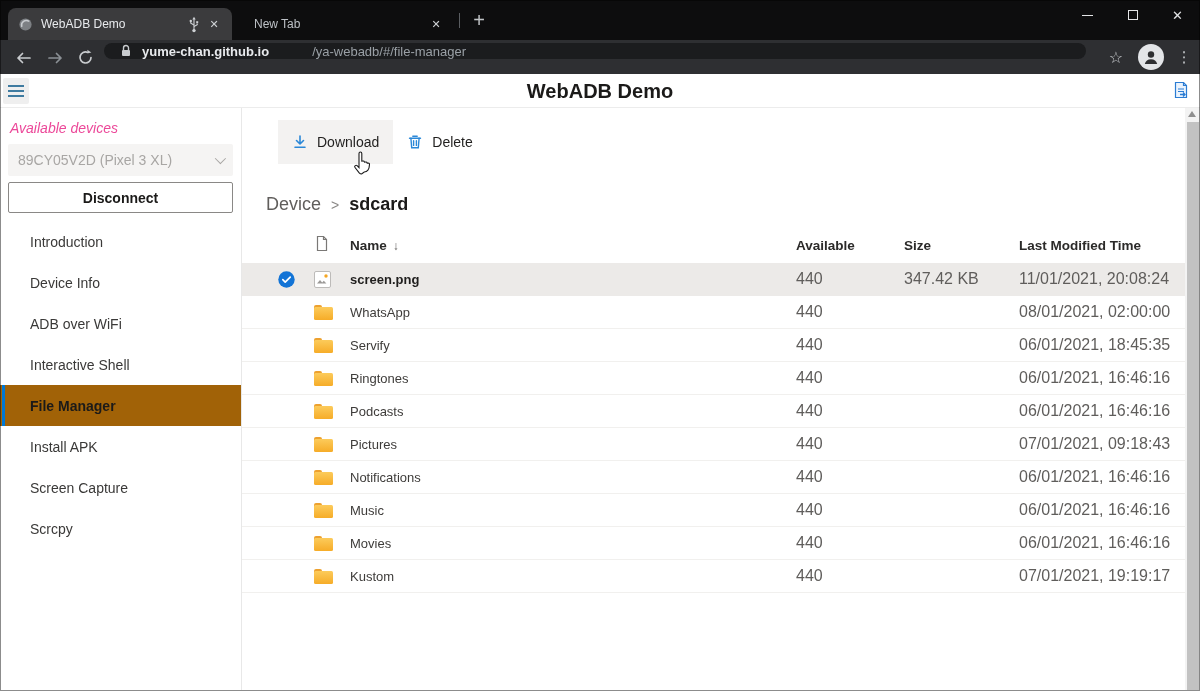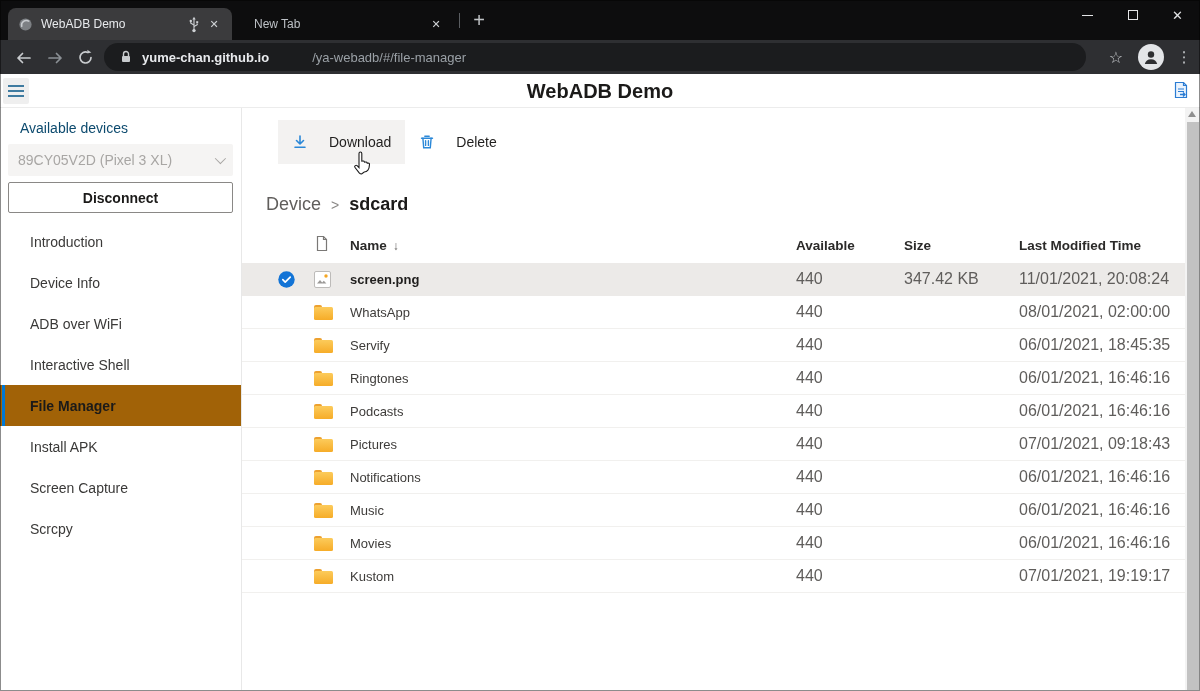--- a/index.html
+++ b/index.html
@@ -18,54 +18,54 @@
   .tab-divider { position:absolute; left:459px; top:13px; width:1px; height:15px; background:#5a5d61; }
   .newtab-btn { position:absolute; left:466px; top:7px; width:26px; height:26px; color:#c0c3c6; font-size:20px; font-weight:300; display:flex; align-items:center; justify-content:center; }
   .win-controls { position:absolute; right:0; top:0; height:30px; display:flex; align-items:center; }
   .win-btn { width:45px; height:28px; display:flex; align-items:center; justify-content:center; color:#e3e4e6; }
   .glyph-min { width:11px; height:1px; background:#e3e4e6; display:block; }
   .glyph-max { width:10px; height:10px; border:1px solid #e3e4e6; display:block; }
   .glyph-close { font-size:13px; }
 
   .browser-toolbar { position:absolute; top:40px; left:0; width:1200px; height:34px; background:#2e2f32; z-index:10; }
   .navbtn { position:absolute; top:6px; width:23px; height:23px; display:flex; align-items:center; justify-content:center; }
-  .omnibox { position:absolute; left:104px; top:43px; width:982px; height:28px; background:#1b1c1e; border-radius:14px; display:flex; align-items:center; padding:0 14px; z-index:11; }
+  .omnibox { position:absolute; left:104px; top:43px; width:982px; height:16px; background:#1b1c1e; border-radius:14px; display:flex; align-items:center; padding:0 14px; z-index:11; }
   .omnibox .domain { color:#e8eaed; font-size:13px; font-weight:700; margin-left:8px; }
   .omnibox .path { color:#9aa0a6; font-size:13px;margin-left:43px; }
   .tb-right { position:absolute; top:40px; right:0; height:34px; display:flex; align-items:center; z-index:12; }
   .star-btn { color:#c8cbce; font-size:16px; width:28px; text-align:center; }
   .avatar { width:26px; height:26px; border-radius:50%; background:#e3e5e8; display:flex; align-items:center; justify-content:center; margin:0 8px; }
   .menu-dots { color:#c8cbce; font-size:15px; width:24px; text-align:center; letter-spacing:0; margin-right:4px; }
 
   
   .page { position:absolute; top:74px; left:0; width:1200px; height:617px; background:#fff; color:#201f1e; }
   .page-header { height:34px; border-bottom:1px solid #ececec; position:relative; }
   .hamburger { position:absolute; left:3px; top:4px; width:26px; height:26px; background:#efefef; border-radius:2px; display:flex; flex-direction:column; justify-content:center; gap:3px; align-items:center; }
   .hamburger i { display:block; width:16px; height:2px; background:#3f7ba0; }
   .page-title { position:absolute; left:0; right:0; top:0; height:34px; display:flex; align-items:center; justify-content:center; font-size:20px; font-weight:600; color:#1b1a19; }
   .log-toggle { position:absolute; right:10px; top:7px; }
 
   .page-body { display:flex; height:582px; }
 
   
   .sidebar { width:242px; border-right:1px solid #e8e8e8; padding:8px; flex:0 0 auto; }
-  .devices-label { color:#0c4a6e; font-size:14px; margin:4px 0 8px 12px; }
+  .devices-label { color:#ec4899; font-size:14px; margin:4px 0 8px 2px;font-style:italic; }
   .device-select { height:32px; background:#f5f4f3; border-radius:2px; display:flex; align-items:center; padding:0 10px; color:#a8a6a4; font-size:14px; }
   .device-select .val { flex:1; }
   .chev-down { width:8px; height:8px; border-right:1.5px solid #a8a6a4; border-bottom:1.5px solid #a8a6a4; transform:rotate(45deg) translateY(-2px); }
   .disconnect-btn { margin-top:6px; height:31px; width:100%; background:#fff; border:1px solid #8a8886; border-radius:2px; font-size:14px; font-weight:700; color:#1b1a19; display:flex; align-items:center; justify-content:center; font-family:inherit; }
   .nav { margin:8px -8px 0 -8px; }
   .nav-item { height:41px; display:flex; align-items:center; padding-left:30px; font-size:14px; color:#3a3938; position:relative; }
   .nav-item.selected { background:#a16207; font-weight:700; color:#1b1a19; }
   .nav-item.selected::before { content:""; position:absolute; left:2px; top:0; bottom:0; width:3px; background:#0078d4; }
 
   
   .main { flex:1; position:relative; overflow:hidden; }
   .cmdbar { padding:12px 0 0 36px; display:flex; }
-  .cmd-btn { height:44px; display:flex; align-items:center; gap:21px; padding:0 14px; font-size:14px; color:#201f1e; background:transparent; border:0; font-family:inherit; }
+  .cmd-btn { height:44px; display:flex; align-items:center; gap:9px; padding:0 14px; font-size:14px; color:#201f1e; background:transparent; border:0; font-family:inherit; }
   .cmd-btn.hovered { background:#f3f2f1; }
   .breadcrumb { margin:30px 0 0 24px; display:flex; align-items:center; font-size:18px; }
   .crumb-root { color:#605e5c; }
   .crumb-sep { color:#8a8886; font-size:14px; margin:0 10px; }
   .crumb-current { color:#1b1a19; font-weight:700; }
 
   .filetable { margin-top:12px; }
   .tgrid { display:grid; grid-template-columns:40px 44px 450px 108px 115px 1fr; align-items:center; padding-left:20px; padding-right:18px; }
   .thead { height:36px; font-size:13.5px; font-weight:600; color:#2b2a29; }
   .thead .sort-arrow { font-weight:400; color:#605e5c; margin-left:6px; font-size:12px; }

